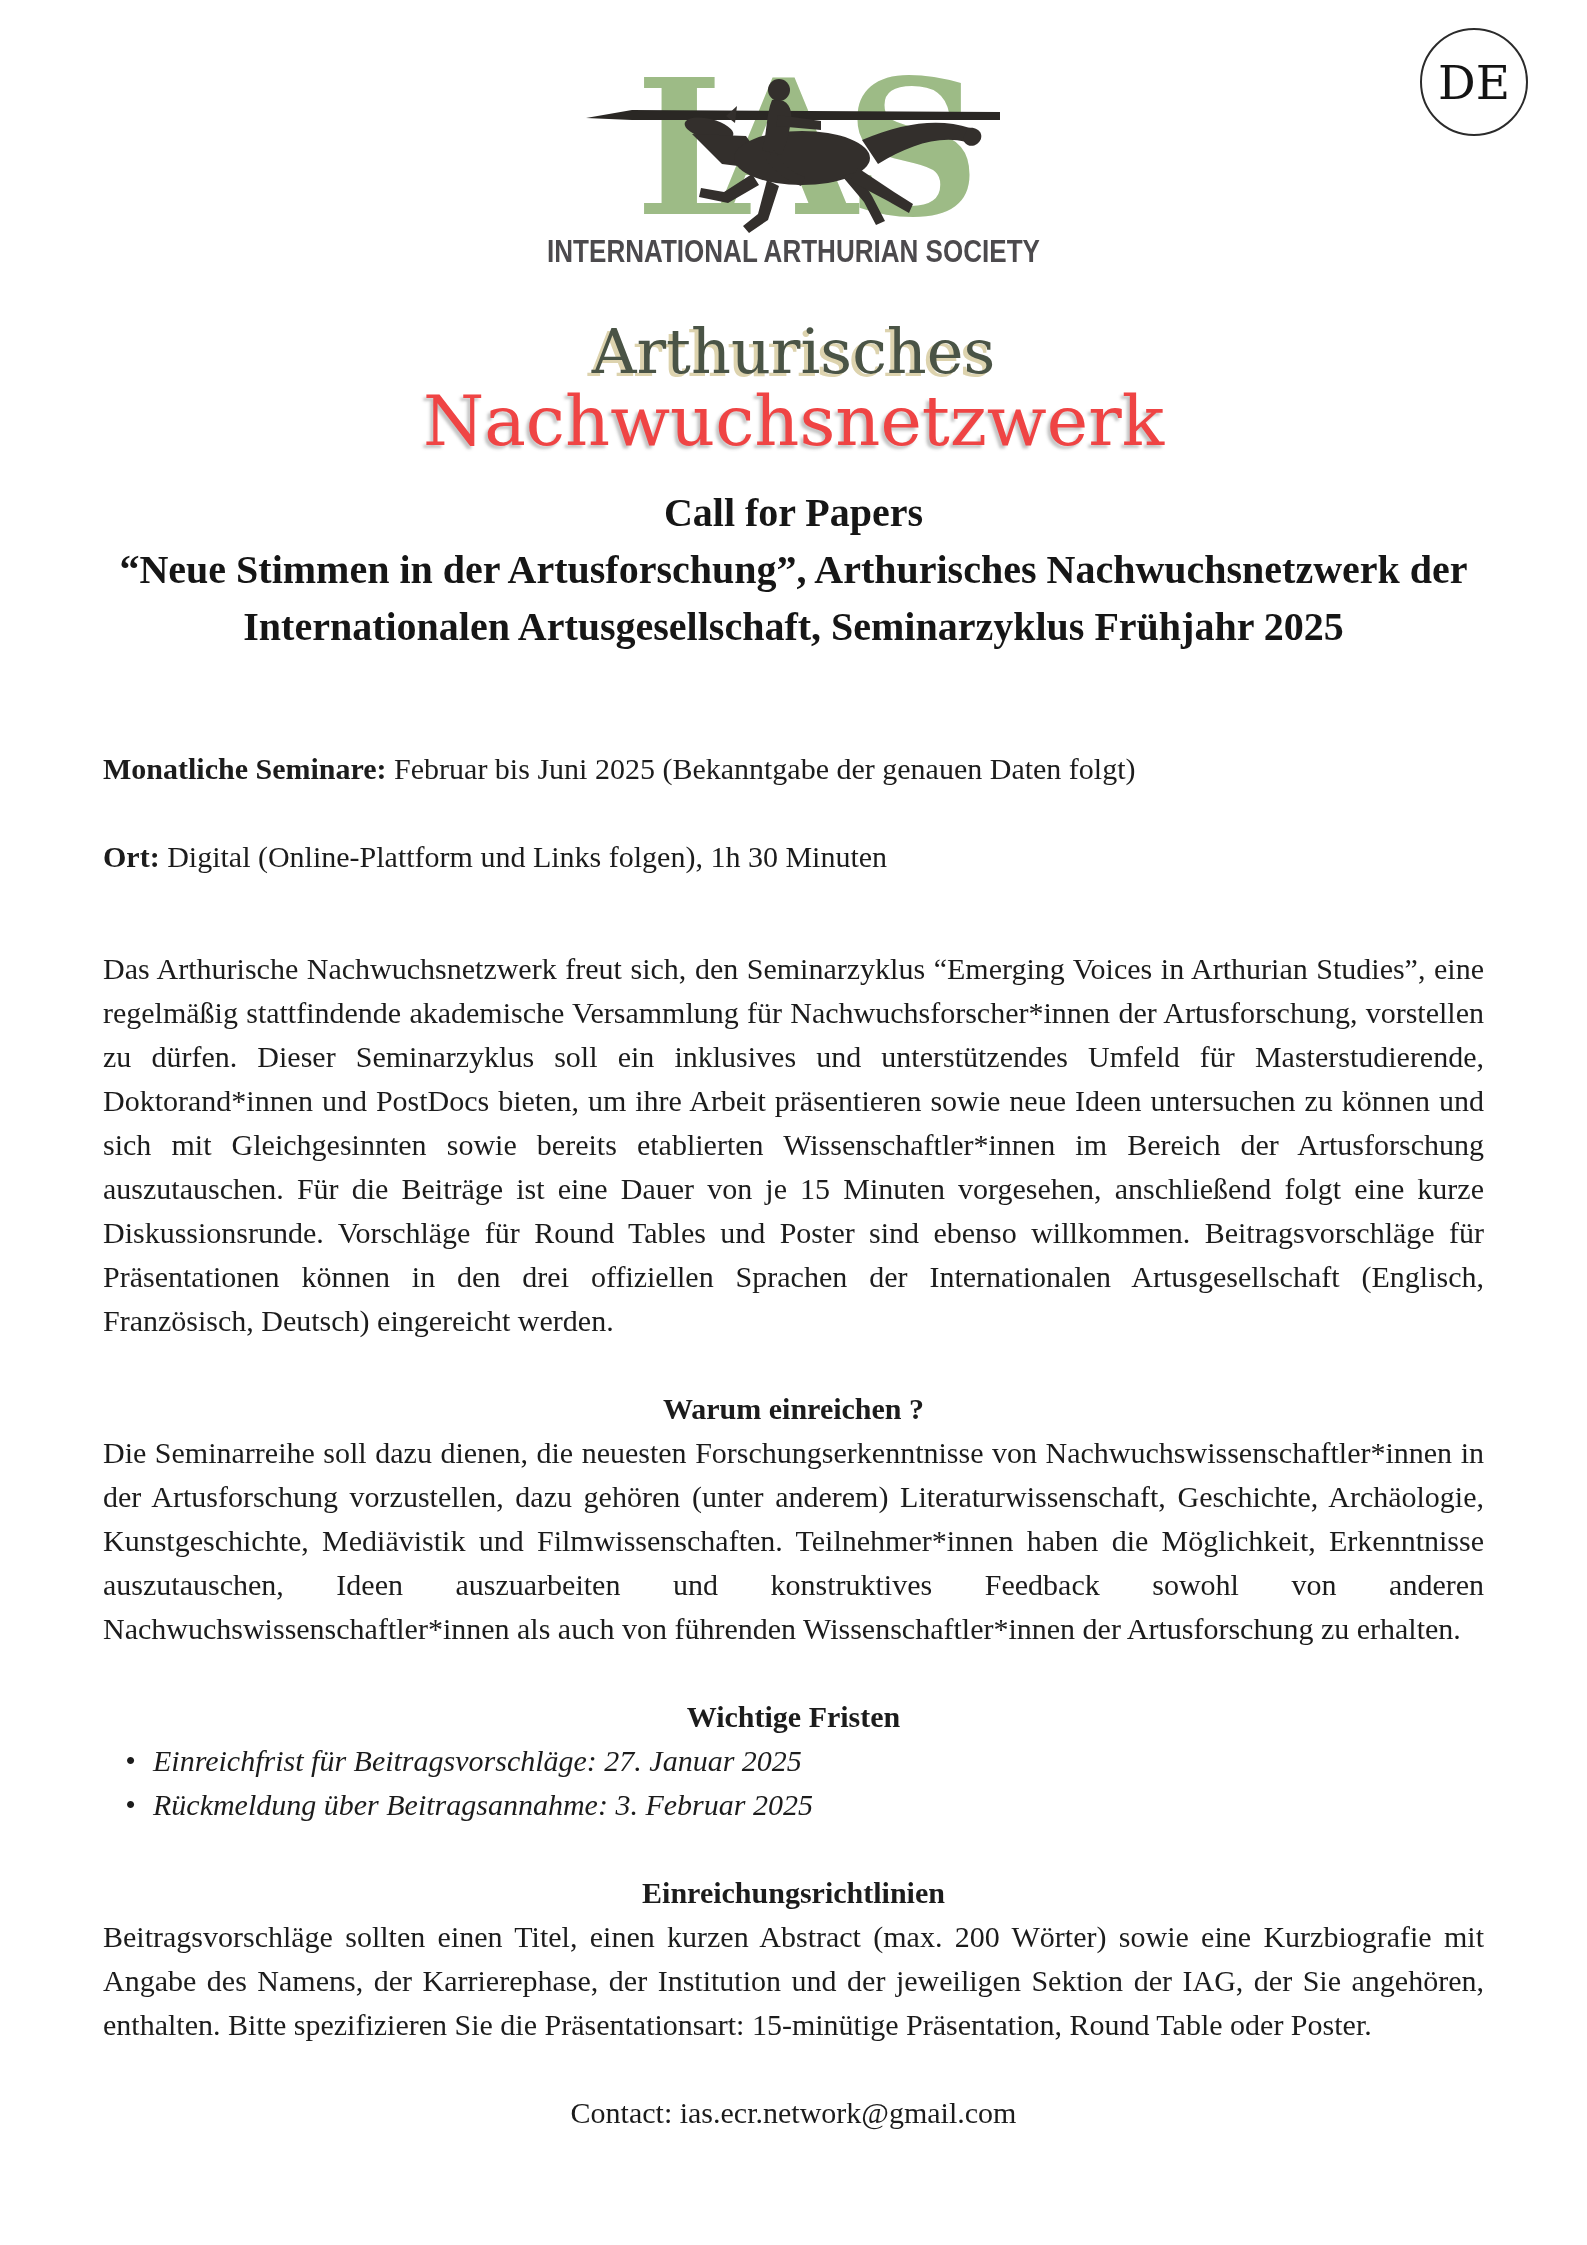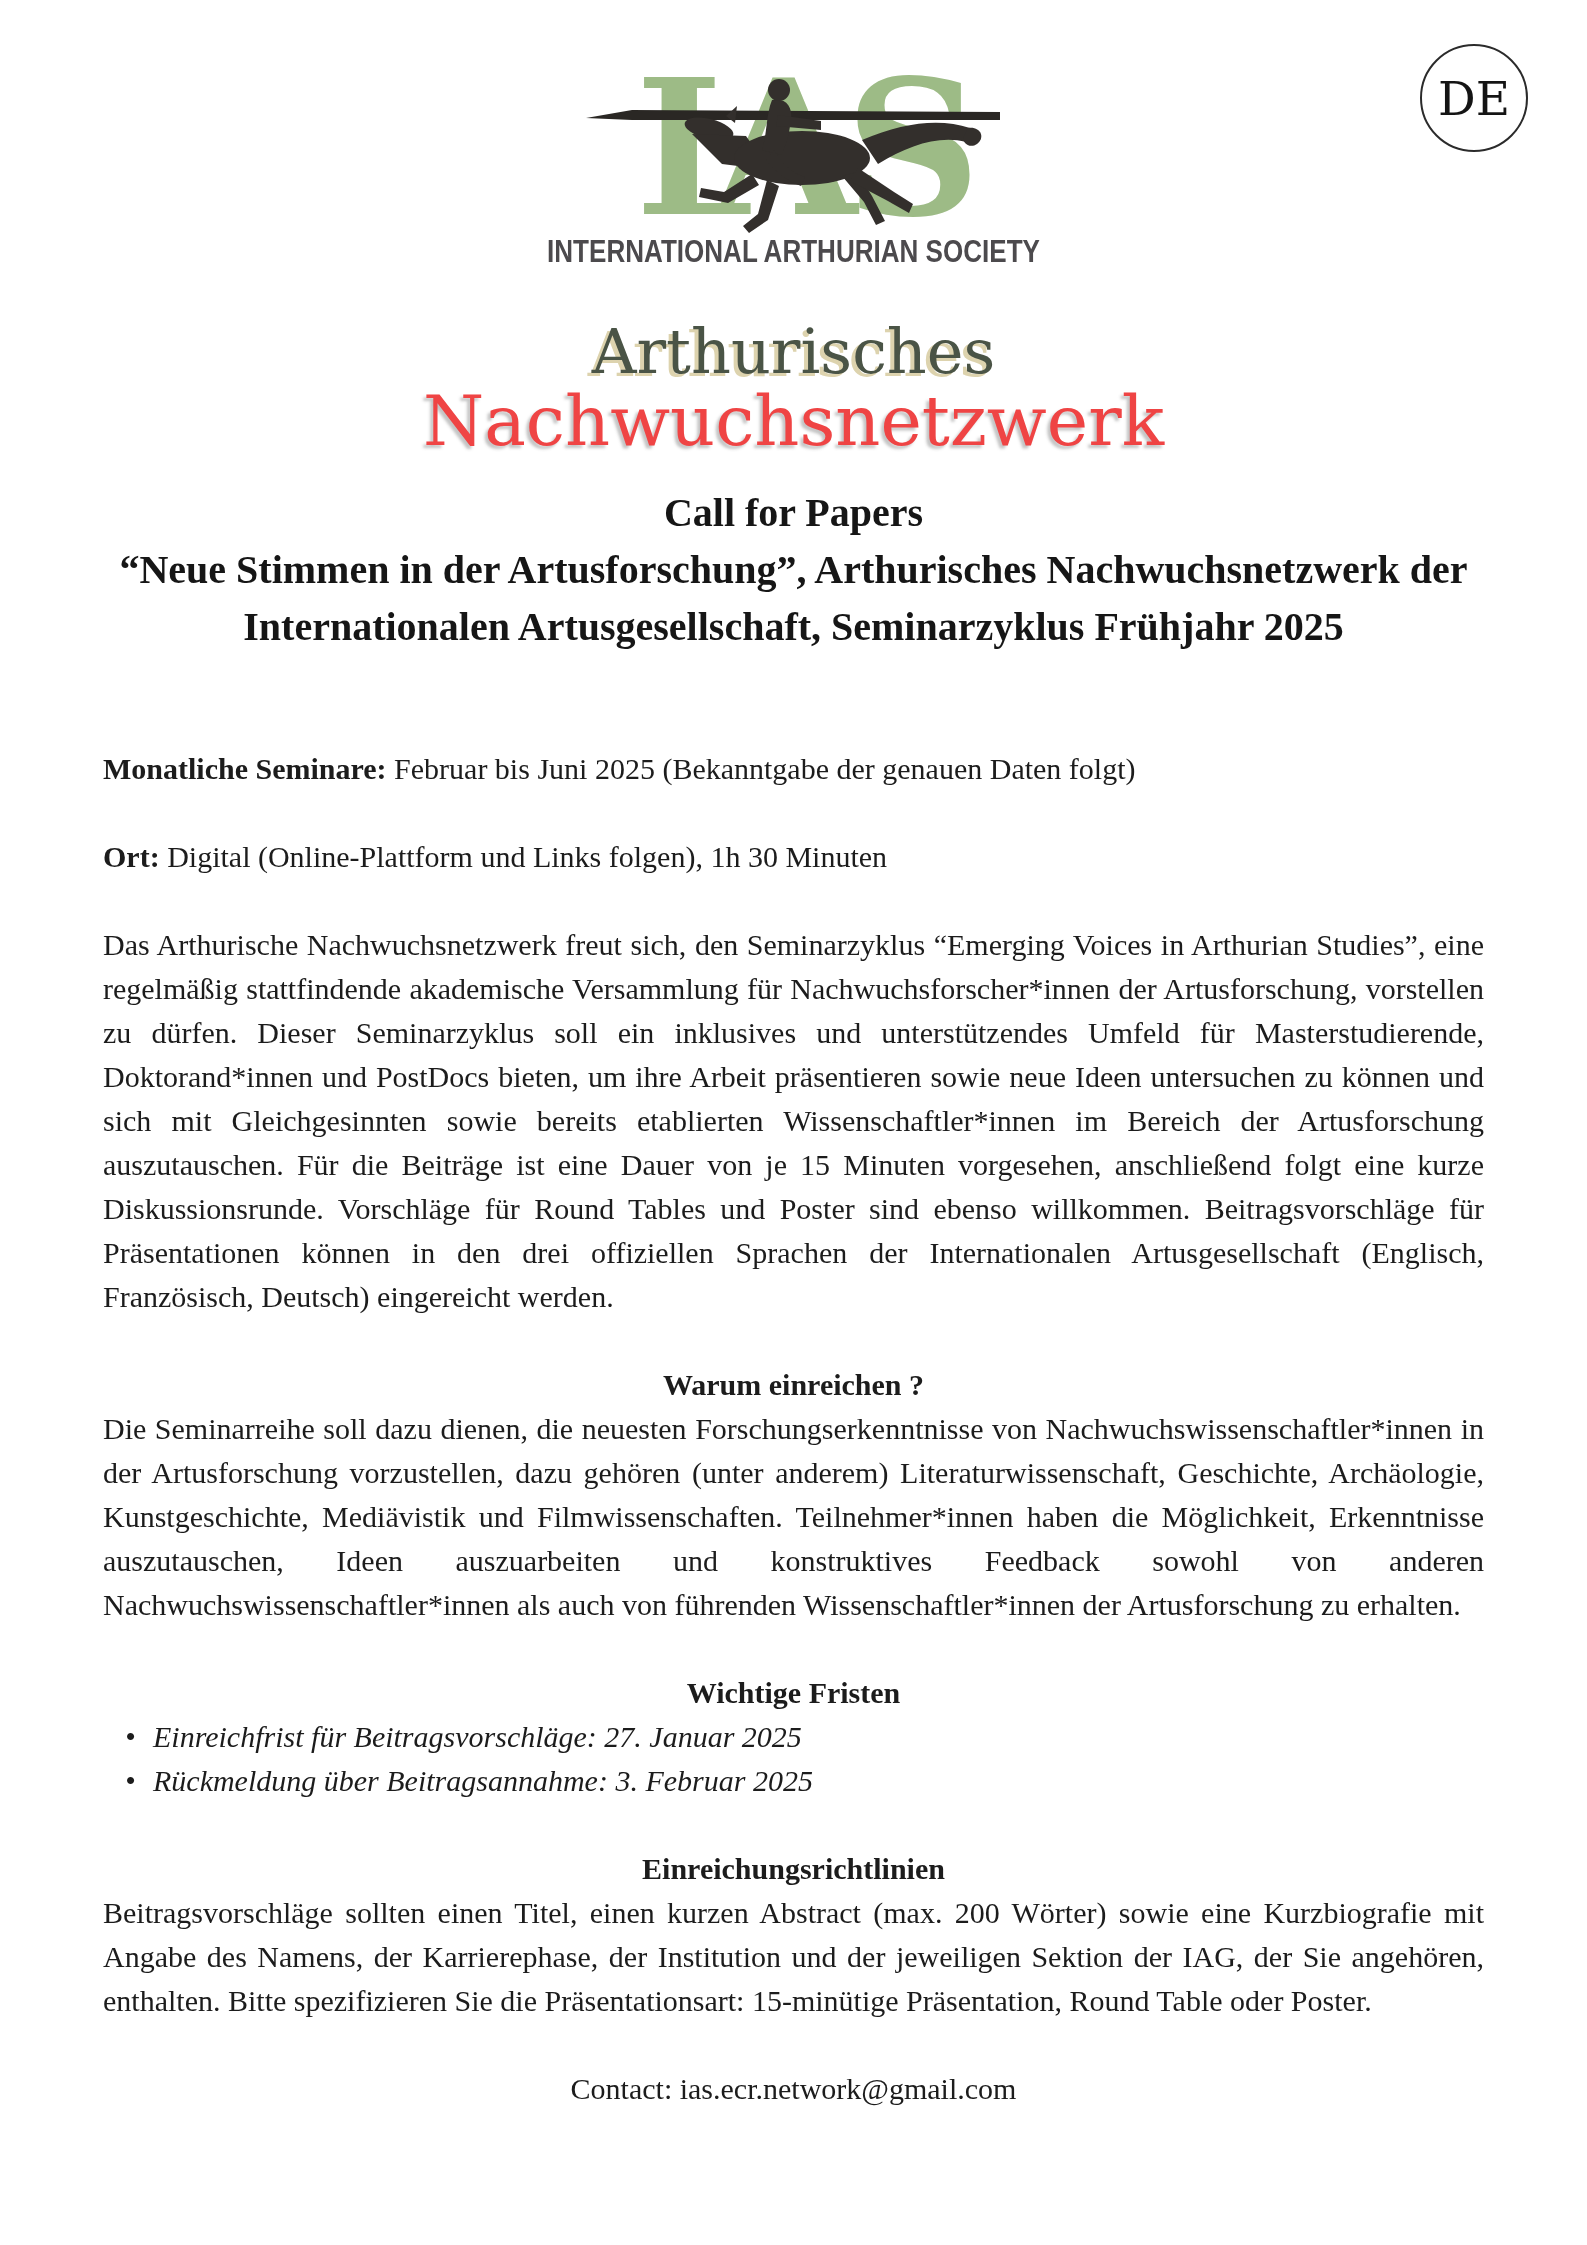--- a/index.html
+++ b/index.html
@@ -11,21 +11,21 @@
     margin: 0 auto;
     background: #ffffff;
     font-family: "Liberation Serif", serif;
     color: #1c1c1c;
     overflow: hidden;
   }
 
   
   .de-badge {
     position: absolute;
-    top: 44px;
+    top: 28px;
     left: 1420px;
     width: 108px;
     height: 108px;
     border: 2px solid #2b2b2b;
     border-radius: 50%;
     display: flex;
     align-items: center;
     justify-content: center;
     font-family: "DejaVu Serif", serif;
     font-size: 47px;
@@ -83,21 +83,21 @@
 
   
   .content {
     margin: 0 103px;
     font-size: 30px;
     line-height: 44px;
     text-align: justify;
   }
   .meta-first { margin: 92px 0 0; }
   .meta { margin: 44px 0 0; }
-  .par { margin: 44px 0 0; }
+  .par { margin: 68px 0 0; }
   .sec-heading {
     margin: 44px 0 0;
     font-size: 30px;
     font-weight: bold;
     text-align: center;
   }
   .after-heading { margin: 0; }
   ul.deadlines {
     margin: 0;
     padding: 0 0 0 22px;

